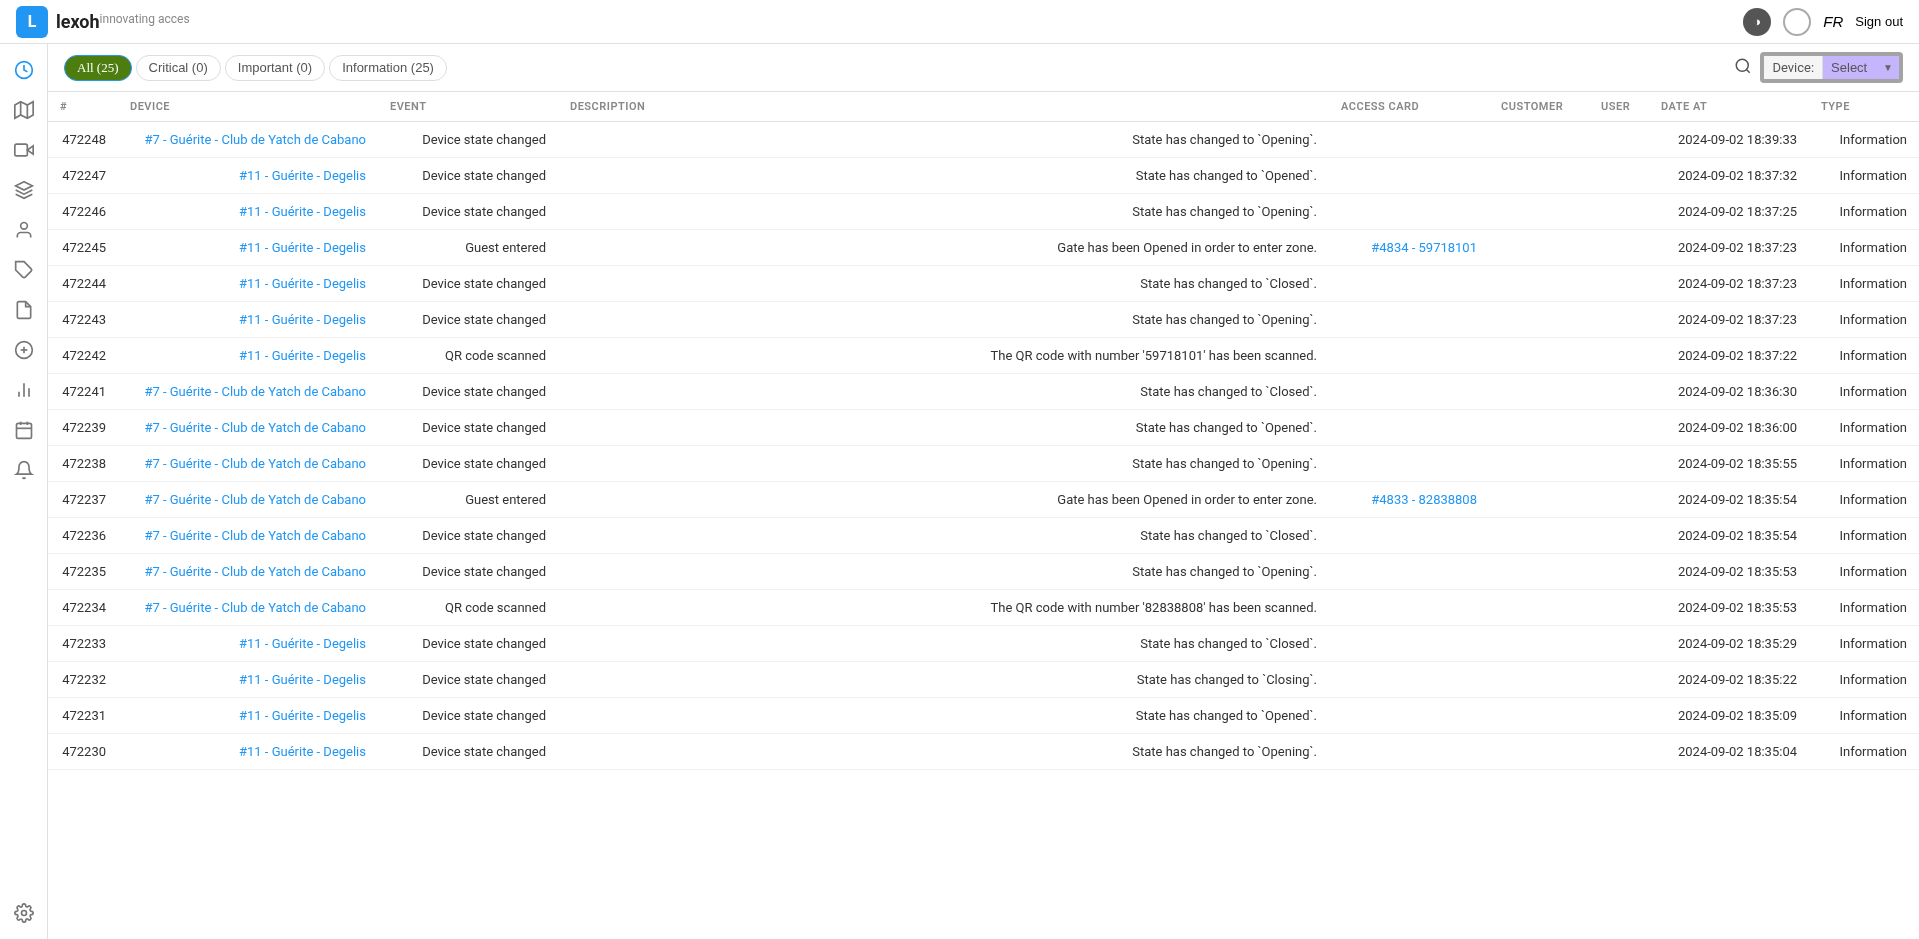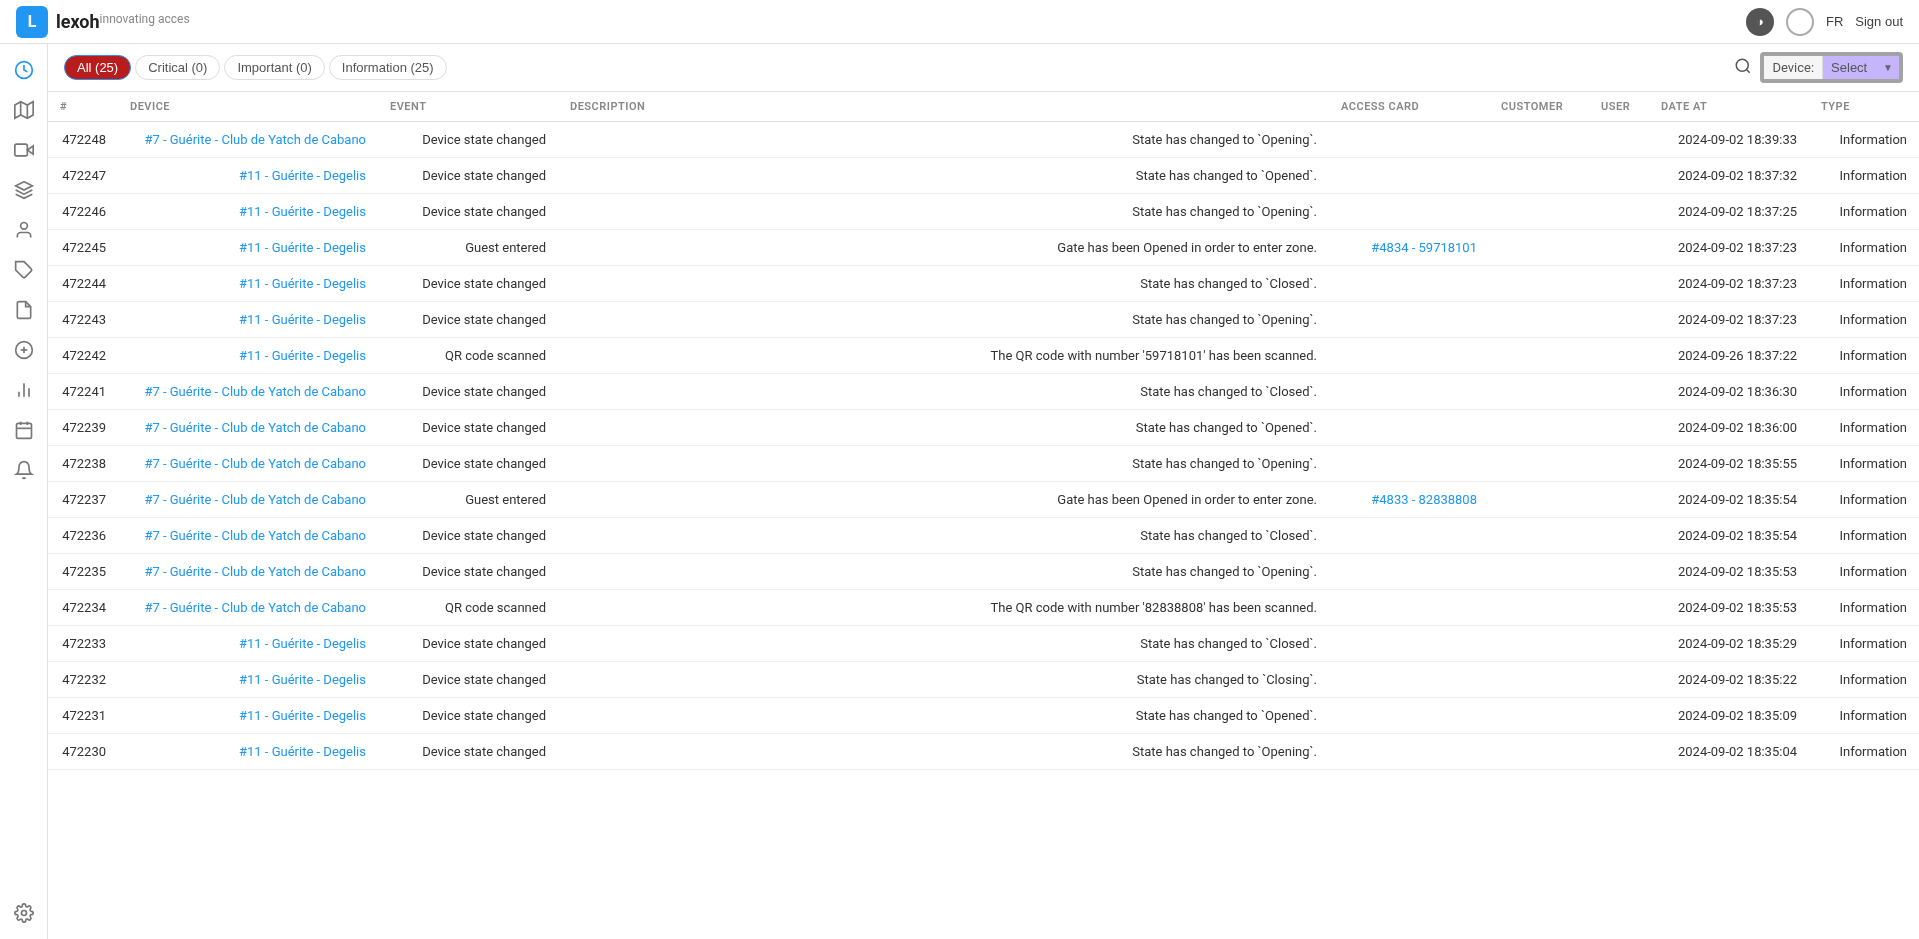--- a/index.html
+++ b/index.html
@@ -8,39 +8,39 @@
     
     .header { display: flex; align-items: center; justify-content: space-between; padding: 0 16px; height: 44px; border-bottom: 1px solid #e0e0e0; background: #fff; flex-shrink: 0; }
     .header-left { display: flex; align-items: center; gap: 8px; }
     .logo-box { width: 32px; height: 32px; background: #2196F3; border-radius: 6px; display: flex; align-items: center; justify-content: center; color: #fff; font-weight: bold; font-size: 16px; }
     .logo-text { display: flex; flex-direction: row; }
     .logo-name { font-weight: bold; font-size: 18px; color: #222; line-height: 1.1; }
     .logo-sub { font-size: 12px; color: #888; }
     .header-right { display: flex; align-items: center; gap: 12px; }
     .theme-toggle { width: 28px; height: 28px; border-radius: 50%; background: #555; border: none; cursor: pointer; display: flex; align-items: center; justify-content: center; color: #fff; font-size: 13px; }
     .circle-btn { width: 28px; height: 28px; border-radius: 50%; border: 2px solid #aaa; background: #fff; cursor: pointer; }
-    .lang-btn { font-size: 13px; color: #404040; background: none; border: none; cursor: pointer; font-weight: 500; }
-    .signout-btn { font-size: 13px; color: #404040; background: none; border: none; cursor: pointer; }
+    .lang-btn { font-size: 15px; color: #000000; background: none; border: none; cursor: pointer; font-weight: 500; font-style: italic; }
+    .signout-btn { font-size: 13px; color: #000000; background: none; border: none; cursor: pointer; }
 
     
     .layout { display: flex; flex: 1; overflow: hidden; }
 
     
     .sidebar { width: 48px; background: #fff; border-right: 1px solid #e0e0e0; display: flex; flex-direction: column; align-items: center; padding: 8px 0; gap: 4px; flex-shrink: 0; }
     .sidebar-icon { width: 36px; height: 36px; display: flex; align-items: center; justify-content: center; border-radius: 8px; cursor: pointer; color: #777; font-size: 18px; }
     .sidebar-icon.active { color: #2196F3; }
     .sidebar-spacer { flex: 1; }
 
     
     .main { flex: 1; display: flex; flex-direction: column; overflow: hidden; }
 
     
     .filter-bar { display: flex; align-items: center; padding: 8px 16px; border-bottom: 1px solid #e0e0e0; gap: 4px; flex-shrink: 0; }
     .filter-tab { padding: 4px 12px; border-radius: 16px; border: 1px solid transparent; font-size: 13px; cursor: pointer; background: none; }
-    .filter-tab.active { background: #b91c1c; color: #fff; border-color: #2196F3; }
+    .filter-tab.active { background: #4d7c0f; color: #fff; border-color: #2196F3; font-family: Liberation Serif, serif; }
     .filter-tab:not(.active) { color: #555; border-color: #ddd; }
     .filter-right { margin-left: auto; display: flex; align-items: center; gap: 8px; }
     .search-icon-btn { background: none; border: none; cursor: pointer; font-size: 16px; color: #555; }
     .device-filter { display: flex; align-items: center; border: 4px solid #a3a3a3; border-radius: 4px; overflow: hidden; }
     .device-label { padding: 4px 8px; font-size: 13px; color: #555; background: #f5f5f5; border-right: 1px solid #ddd; }
     .device-select { border: none; background: #c4b5fd; padding: 4px 24px 4px 8px; font-size: 13px; color: #555; appearance: none; cursor: pointer; min-width: 80px; }
 
     
     .table-container { flex: 1; overflow-y: auto; }
     table { width: 100%; border-collapse: collapse; }
@@ -276,21 +276,21 @@
     <td class="col-type">Information</td>
   </tr>
             <tr>
     <td class="col-id">472242</td>
     <td class="col-device"><a class="device-link" href="#">#11 - Guérite - Degelis</a></td>
     <td class="col-event">QR code scanned</td>
     <td class="col-desc">The QR code with number '59718101' has been scanned.</td>
     <td class="col-access"></td>
     <td class="col-customer"></td>
     <td class="col-user"></td>
-    <td class="col-date">2024-09-26 18:37:22</td>
+    <td class="col-date">2024-09-02 18:37:22</td>
     <td class="col-type">Information</td>
   </tr>
             <tr>
     <td class="col-id">472241</td>
     <td class="col-device"><a class="device-link" href="#">#7 - Guérite - Club de Yatch de Cabano</a></td>
     <td class="col-event">Device state changed</td>
     <td class="col-desc">State has changed to `Closed`.</td>
     <td class="col-access"></td>
     <td class="col-customer"></td>
     <td class="col-user"></td>

